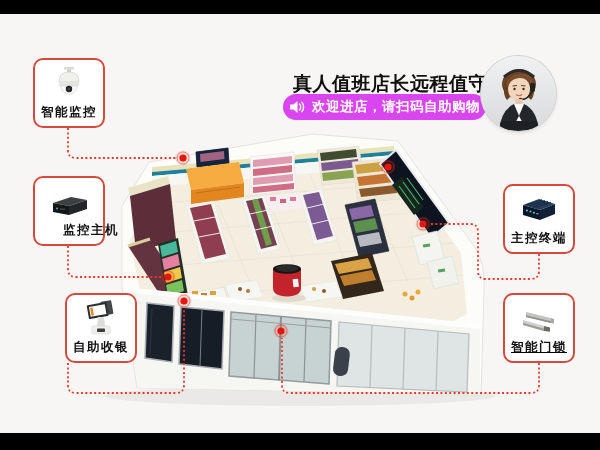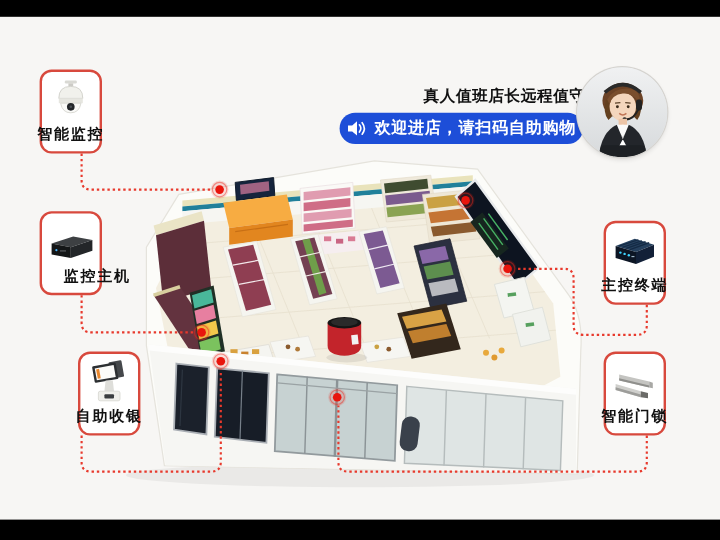--- a/index.html
+++ b/index.html
@@ -4,35 +4,35 @@
 <style>
   html,body{margin:0;padding:0;background:#000;}
   .stage{position:relative;width:600px;height:450px;background:#f7f6f4;overflow:hidden;
          font-family:"Liberation Sans",sans-serif;}
   .letterbox{position:absolute;left:0;width:600px;background:#000;}
   #bar-top{top:0;height:14px;}
   #bar-bottom{top:433px;height:17px;}
 
   .scene{position:absolute;left:0;top:0;}
 
-  .callout{position:absolute;width:52px;height:70px;background:#fff;border:2px solid #d8493d;
+  .callout{position:absolute;width:72px;height:70px;background:#fff;border:2px solid #d8493d;
            border-radius:10px;box-sizing:border-box;display:flex;flex-direction:column;
            align-items:center;justify-content:flex-end;padding-bottom:5px;}
   .c-icon{position:absolute;top:5px;left:0;right:0;display:flex;justify-content:center;}
   .c-label{font-size:12.5px;font-weight:bold;color:#111;letter-spacing:1.5px;white-space:nowrap;}
   #co-monitor{left:33px;top:58px;}
   #co-host{left:33px;top:176px;padding-left:44px;}
   #co-pos{left:33px;top:293px;margin-left:32px;}
   #co-terminal{left:503px;top:184px;}
-  #co-lock{left:503px;top:293px;}
-
-  .slogan{position:absolute;top:71px;right:112px;font-size:13px;font-weight:bold;color:#111;
+  #co-lock{left:503px;top:293px;text-decoration:underline;}
+
+  .slogan{position:absolute;top:71px;right:112px;font-size:19px;font-weight:bold;color:#111;
           letter-spacing:0.5px;white-space:nowrap;}
   .pill{position:absolute;left:283px;top:94px;width:203px;height:26px;border-radius:13px;
-        background:#1d4ed8;color:#fff;display:flex;align-items:center;justify-content:center;
+        background:#d946ef;color:#fff;display:flex;align-items:center;justify-content:center;
         gap:6px;font-size:13.5px;font-weight:bold;letter-spacing:0.5px;box-sizing:border-box;
         white-space:nowrap;}
   .avatar{position:absolute;left:481px;top:56px;width:75px;height:75px;border-radius:50%;
           overflow:hidden;box-shadow:0 0 0 1px #d5d3cf,0 2px 4px rgba(0,0,0,.12);background:#e7eaec;}
 </style>
 </head>
 <body>
 
 <div class="stage">
 

